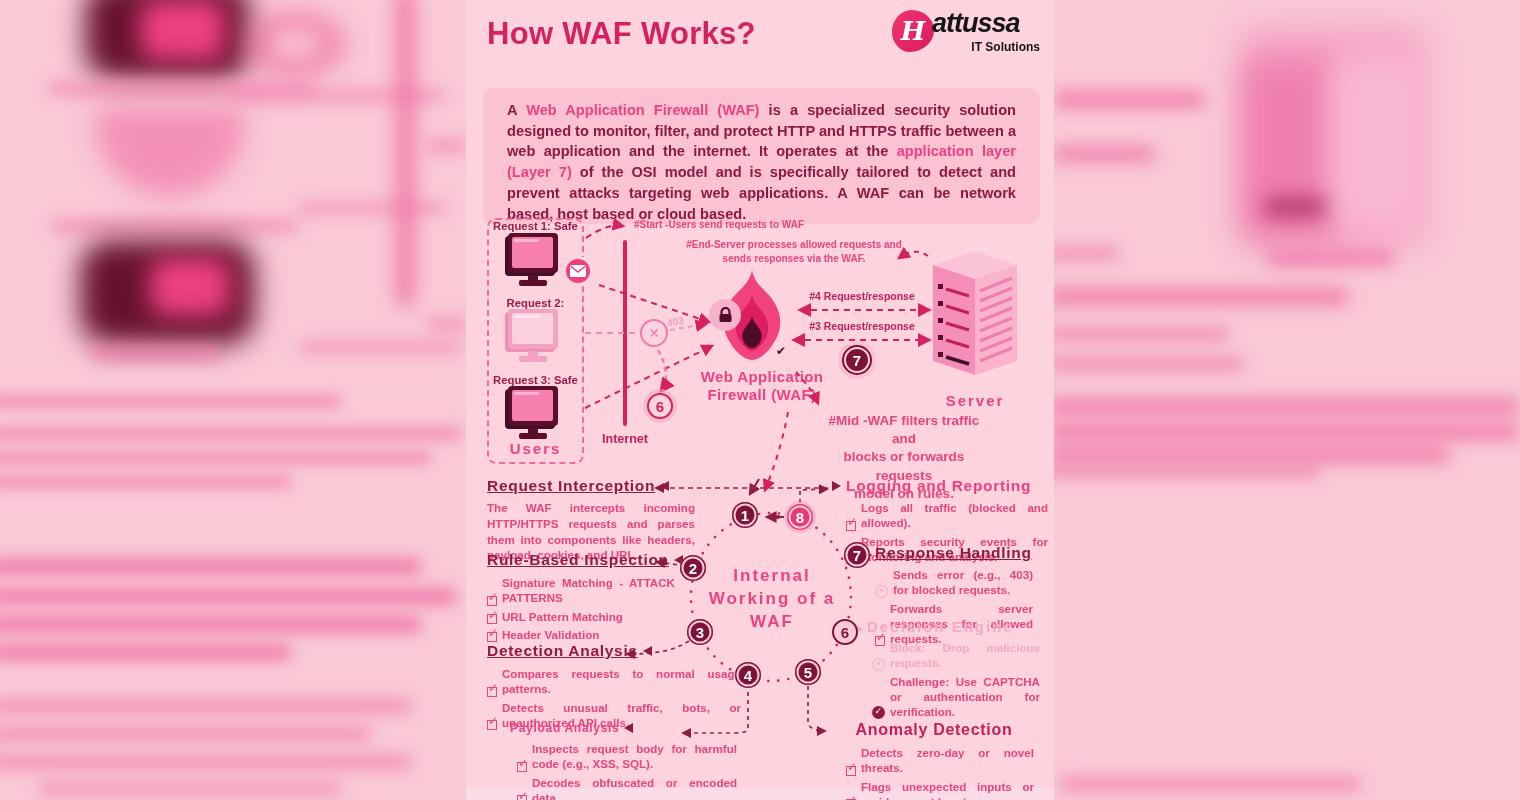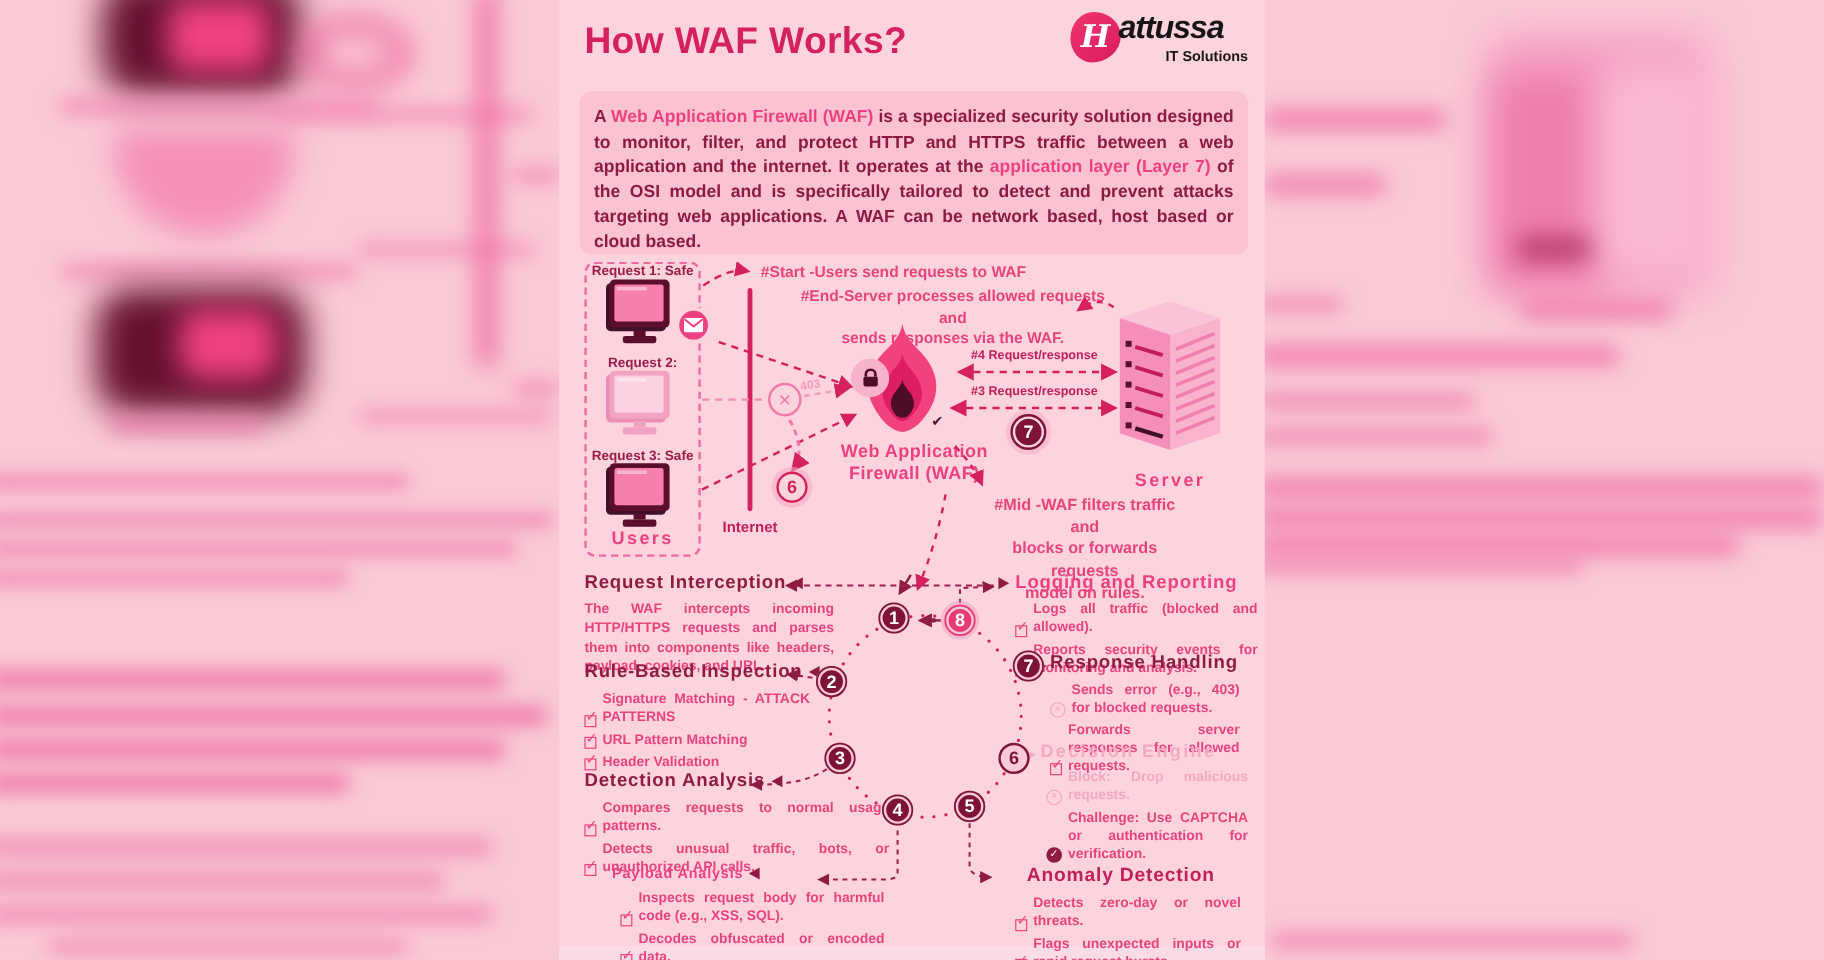--- a/index.html
+++ b/index.html
@@ -45,23 +45,23 @@
     position:absolute;left:40px;top:0px;
     font-family:Liberation Sans, sans-serif;font-style:italic;font-weight:700;
     font-size:27px;color:#161616;letter-spacing:-1px;
   }
   .logo-tag{
     position:absolute;right:2px;top:32px;
     font-size:12px;font-weight:700;color:#161616;
   }
   
   .intro{
-    left:17px;top:76px;width:557px;height:136px;
+    left:17px;top:88px;width:557px;height:136px;
     background:var(--box);border-radius:10px;
-    padding:12px 12px;
+    padding:12px 24px;
     font-size:14.6px;font-weight:600;color:#8c1a42;
     line-height:1.42;text-align:justify;
   }
   .intro .hl{color:var(--accent);font-weight:700;}
   
   .users-box{
     left:21px;top:218px;width:97px;height:246px;
     border:2px dashed #ef6ba0;border-radius:9px;
   }
   .req-label{
@@ -126,42 +126,42 @@
   }
   .flame-check{left:310px;top:344px;font-size:12px;font-weight:800;color:#4d0d28;z-index:3;}
   .waf-name{
     left:231px;top:368px;width:130px;text-align:center;
     font-size:15px;font-weight:700;color:var(--accent);line-height:1.2;letter-spacing:.4px;
   }
   
   .server{left:467px;top:251px;width:84px;height:142px;}
   .server-label{left:467px;top:392px;width:84px;}
   
-  .note{font-size:13px;font-weight:600;color:var(--body-pink);}
+  .note{font-size:10px;font-weight:600;color:var(--body-pink);}
   .note-c{text-align:center;line-height:1.35;}
   .rr-label{font-size:10.5px;font-weight:700;color:#c2205a;text-align:center;}
   .mid-note{left:352px;top:412px;width:172px;font-size:13.5px;}
   
   .center-title{
     left:240px;top:565px;width:132px;text-align:center;
     font-size:17px;font-weight:700;letter-spacing:2px;color:var(--accent);line-height:1.35;
   }
   .step{
     width:26px;height:26px;border-radius:50%;
     display:flex;align-items:center;justify-content:center;
     font-size:15px;font-weight:800;z-index:3;
   }
   .step--dark{background:#7d1336;color:#fff;box-shadow:inset 0 0 0 1.5px #7d1336, inset 0 0 0 3.5px #fbc9d7;}
   .step--pink{background:#e93a76;color:#fff;box-shadow:inset 0 0 0 1.5px #e93a76, inset 0 0 0 3.5px #fbc9d7,0 0 0 3px rgba(246,167,192,.6);}
   .step--light{background:#fbc9d7;color:#7d1336;border:2px solid #7d1336;}
   
   .sec{z-index:2;}
   .h{display:flex;align-items:center;gap:5px;font-size:15.5px;font-weight:800;letter-spacing:.7px;}
   .h .h-t{white-space:nowrap;}
-  .c-dark{color:var(--dark);}
+  .c-dark{color:var(--dark);text-decoration:underline;}
   .c-pink{color:var(--accent);}
   .c-crimson{color:var(--crimson);justify-content:center;}
   .c-light{color:var(--light);letter-spacing:2px;}
   .tri{width:0;height:0;display:inline-block;}
   .tri-l{border-top:5px solid transparent;border-bottom:5px solid transparent;border-right:9px solid currentColor;}
   .tri-r{border-top:5px solid transparent;border-bottom:5px solid transparent;border-left:9px solid currentColor;}
   .body-txt{
     font-size:11.6px;font-weight:700;color:var(--body-pink);
     line-height:1.36;text-align:justify;
   }
@@ -392,20 +392,25 @@
     <div>sends responses via the WAF.</div>
   </div>
   <div class="abs rr-label" style="left:330px;top:290px;width:132px;">#4 Request/response</div>
   <div class="abs rr-label" style="left:330px;top:320px;width:132px;">#3 Request/response</div>
   <div class="abs note note-c mid-note">
     <div>#Mid -WAF filters traffic and</div>
     <div>blocks or forwards requests</div>
     <div>model on rules.</div>
   </div>
 
+  <div class="abs center-title">
+    <div>Internal</div>
+    <div>Working of a</div>
+    <div>WAF</div>
+  </div>
   <div class="abs step step--dark" style="left:266px;top:502px;">1</div>
   <div class="abs step step--dark" style="left:214px;top:555px;">2</div>
   <div class="abs step step--dark" style="left:221px;top:619px;">3</div>
   <div class="abs step step--dark" style="left:269px;top:662px;">4</div>
   <div class="abs step step--dark" style="left:329px;top:659px;">5</div>
   <div class="abs step step--light" style="left:366px;top:619px;">6</div>
   <div class="abs step step--dark" style="left:378px;top:542px;">7</div>
   <div class="abs step step--pink" style="left:321px;top:504px;">8</div>
 
   <div class="abs sec" style="left:21px;top:477px;">

